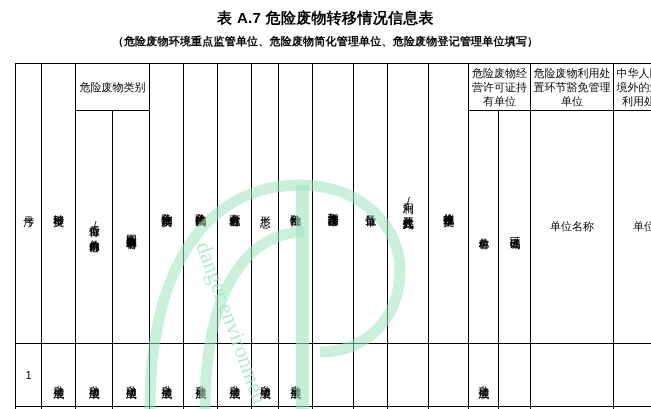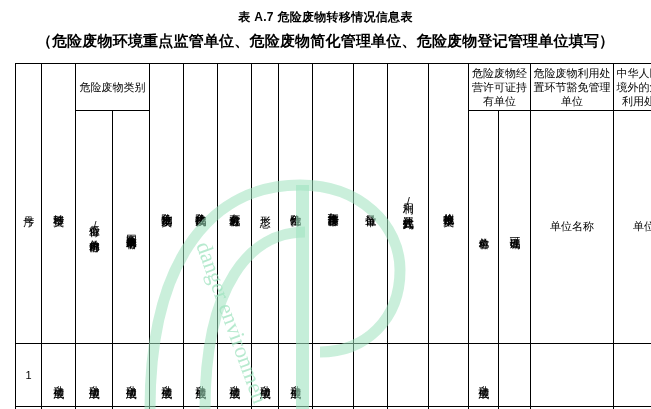--- a/index.html
+++ b/index.html
@@ -26,26 +26,26 @@
     pointer-events: none;
     z-index: 5;
   }
 
   
   .title-block {
     text-align: center;
     padding-top: 9px;
   }
   .title-main {
-    font-size: 12px;
+    font-size: 15px;
     font-weight: bold;
     letter-spacing: 0.3px;
   }
   .title-sub {
-    font-size: 15px;
+    font-size: 11px;
     font-weight: bold;
     margin-top: 6px;
     letter-spacing: 0.2px;
   }
 
   
   .table-wrap {
     position: absolute;
     left: 15px;
     top: 63px;

